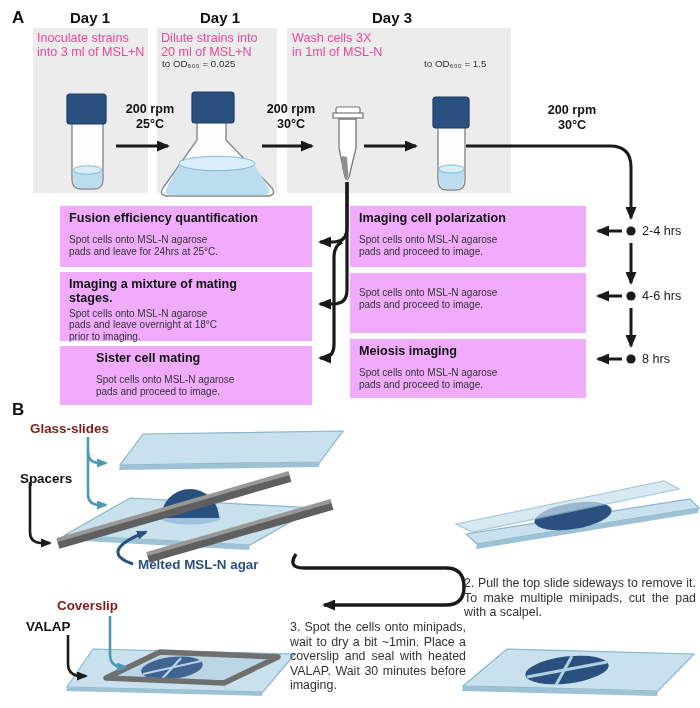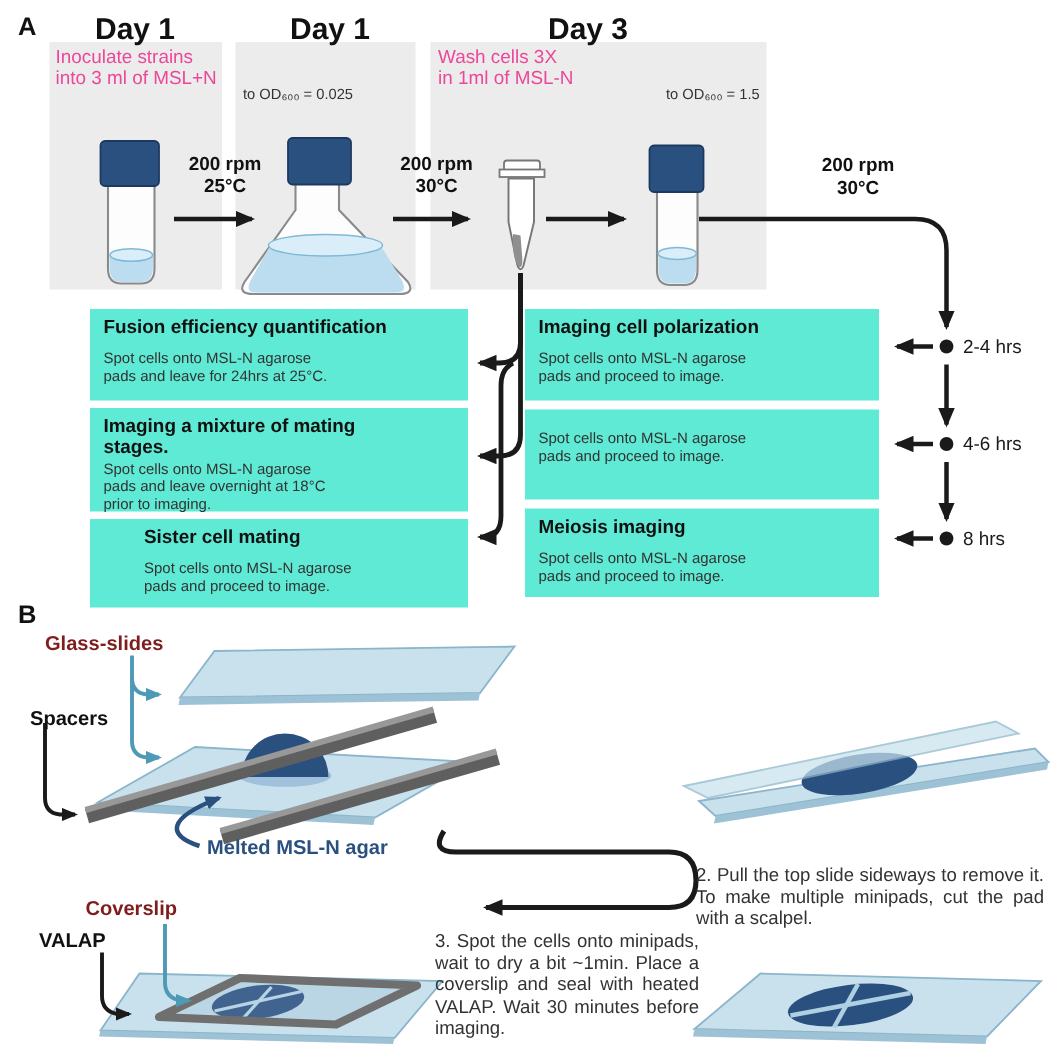--- a/index.html
+++ b/index.html
@@ -1,26 +1,26 @@
 <!DOCTYPE html>
 <html><head>
 <meta charset="utf-8">
 <style>
   html,body { margin:0; padding:0; background:#fff; font-family:"Liberation Sans", sans-serif; }
   .canvas { position:relative; width:700px; height:708px; background:#ffffff; overflow:hidden; }
   .panel { position:absolute; background:#ececec; z-index:1; }
   svg.art { position:absolute; left:0; top:0; z-index:2; }
   .txt { position:absolute; z-index:3; }
   .plab { font-size:17px; font-weight:bold; color:#111; }
-  .dh   { font-size:20px; font-weight:bold; color:#111; text-align:center; }
+  .dh   { font-size:15px; font-weight:bold; color:#111; text-align:center; }
   .dt   { font-size:12.6px; color:#ec4899; line-height:1.12; white-space:pre-line; }
   .od   { font-size:9.8px; color:#333; }
   .rpm  { font-size:12.6px; font-weight:bold; color:#111; text-align:center; white-space:pre-line; line-height:1.2; }
   .tp   { font-size:12.6px; color:#1a1a1a; }
-  .pbox { position:absolute; background:#5eead4; padding:6px 9px; box-sizing:border-box; z-index:3; }
+  .pbox { position:absolute; background:#f0abfc; padding:6px 9px; box-sizing:border-box; z-index:3; }
   .pbox .t { font-size:12.6px; font-weight:bold; color:#111; line-height:1.1; white-space:pre-line; }
   .pbox .b { font-size:10px; color:#333; line-height:1.17; margin-top:8px; white-space:pre-line; }
   .pbox.tight .b { margin-top:2px; }
   .step { font-size:12.4px; color:#333; line-height:1.17; text-align:justify; }
   .lbl  { font-size:13.4px; font-weight:bold; color:#111; }
   .teal { color:#7f1d1d; }
   .navy { color:#2a5080; }
 </style>
 </head>
 <body>
@@ -153,24 +153,26 @@
   </svg>
 
   <div class="txt plab" style="left:12px;top:8px;">A</div>
 
   <div class="txt dh" style="left:50px;top:9px;width:80px;">Day 1</div>
   <div class="txt dh" style="left:180px;top:9px;width:80px;">Day 1</div>
   <div class="txt dh" style="left:352px;top:9px;width:80px;">Day 3</div>
 
   <div class="txt dt" style="left:37px;top:31px;">Inoculate strains
 into 3 ml of  MSL+N</div>
+  <div class="txt dt" style="left:161px;top:31px;">Dilute strains into
+20 ml of  MSL+N</div>
   <div class="txt od" style="left:162px;top:58px;">to OD₆₀₀ = 0.025</div>
   <div class="txt dt" style="left:292px;top:31px;">Wash cells 3X
 in 1ml of MSL-N</div>
-  <div class="txt od" style="left:400px;top:58px;padding-left:44px;">to OD₆₀₀ = 1.5</div>
+  <div class="txt od" style="left:380px;top:58px;padding-left:44px;">to OD₆₀₀ = 1.5</div>
 
   <div class="txt rpm" style="left:110px;top:102px;width:80px;">200 rpm
 25°C</div>
   <div class="txt rpm" style="left:251px;top:102px;width:80px;">200 rpm
 30°C</div>
   <div class="txt rpm" style="left:532px;top:103px;width:80px;">200 rpm
 30°C</div>
 
   <div class="txt tp" style="left:642px;top:224px;">2-4 hrs</div>
   <div class="txt tp" style="left:642px;top:289px;">4-6 hrs</div>

